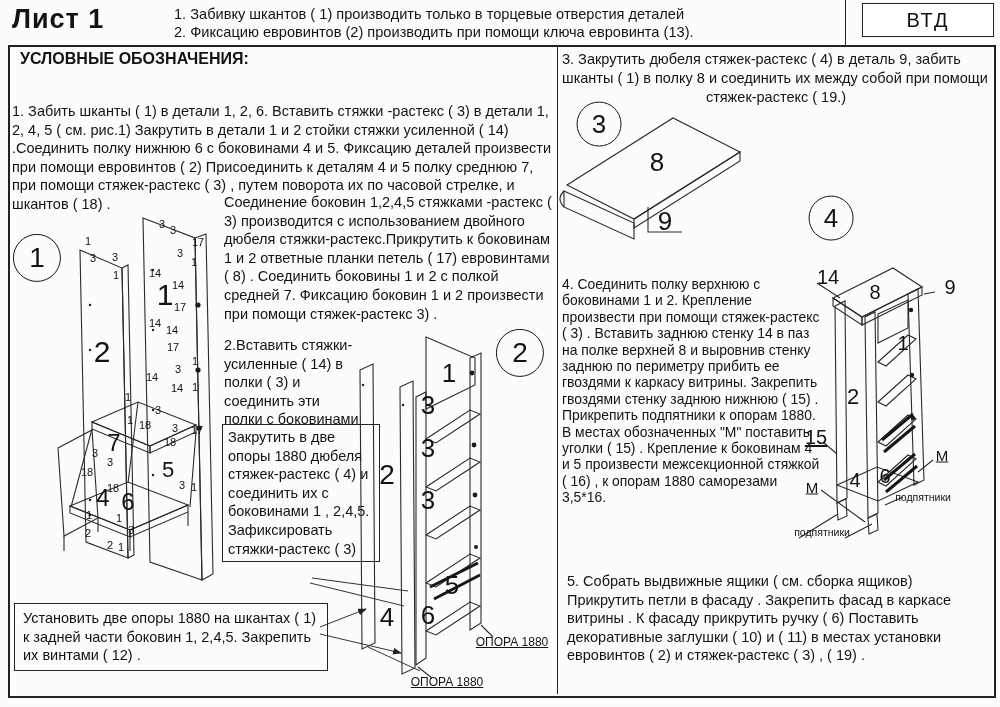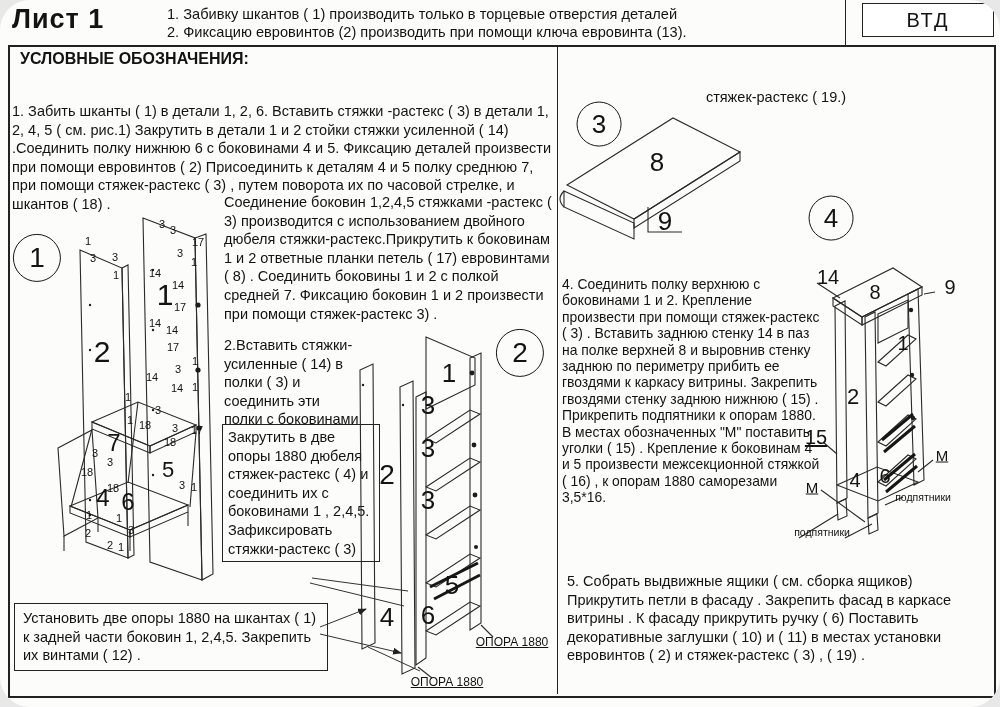--- a/index.html
+++ b/index.html
@@ -1,20 +1,20 @@
 <!DOCTYPE html>
 <html><head>
 <meta charset="utf-8">
 <style>
   html,body{margin:0;padding:0;background:#e8e8e8;}
   .page{position:relative;width:1000px;height:707px;background:#fcfcfa;color:#131313;
-        font-family:"Liberation Sans",sans-serif;overflow:hidden;border-radius:30px;}
+        font-family:"Liberation Sans",sans-serif;overflow:hidden;}
   .abs{position:absolute;}
   .sheet-title{left:12px;top:4px;font-size:27px;font-weight:bold;letter-spacing:1px;}
-  .hdr-notes{left:167px;top:5px;font-size:14.6px;line-height:18px;}
+  .hdr-notes{left:174px;top:5px;font-size:14.6px;line-height:18px;}
   .hdr-vline{left:845px;top:0;width:0;height:45px;border-left:1.5px solid #222;}
   .brand-box{left:862px;top:3px;width:130px;height:32px;border:1.6px solid #222;
              display:flex;align-items:center;justify-content:center;
              font-size:20px;font-weight:normal;letter-spacing:2px;background:#fff;}
   .content{left:8px;top:45px;width:984px;height:649px;border:2px solid #222;}
   .divider{left:557px;top:45px;width:0;height:649px;border-left:1.8px solid #222;}
   .txt{font-size:14.5px;line-height:18.6px;text-align:left;}
   .legend-title{left:20px;top:50px;font-size:16px;font-weight:bold;}
   .k1-line{left:16px;top:66px;}
   .k1{font-size:23px;font-weight:bold;vertical-align:-2px;}
@@ -54,20 +54,21 @@
   <div class="abs content"></div>
   <div class="abs divider"></div>
 
   <div class="abs legend-title">УСЛОВНЫЕ ОБОЗНАЧЕНИЯ:</div>
   <div class="abs txt step1">1. Забить шканты  ( 1)   в детали 1, 2, 6. Вставить стяжки -растекс  ( 3)  в детали 1, 2, 4, 5  ( см. рис.1)   Закрутить в детали 1 и 2 стойки стяжки усиленной ( 14)  .Соединить полку нижнюю 6 с боковинами 4 и 5. Фиксацию деталей произвести при помощи евровинтов  ( 2)   Присоединить к деталям 4 и 5 полку среднюю 7, при помощи стяжек-растекс  ( 3)   , путем поворота их по часовой стрелке, и шкантов ( 18)  .</div>
   <div class="abs txt side-a">Соединение боковин 1,2,4,5 стяжками -растекс  ( 3)   производится с использованием двойного дюбеля стяжки-растекс.Прикрутить к боковинам 1 и 2 ответные планки петель  ( 17)   евровинтами ( 8)  . Соединить боковины 1 и 2 с полкой средней 7. Фиксацию боковин 1 и 2 произвести при помощи стяжек-растекс 3)  .</div>
   <div class="abs txt side-b">2.Вставить стяжки-усиленные ( 14)   в полки  ( 3) и соединить эти полки с боковинами 1 и 2.</div>
   <div class="abs txt box-mid">Закрутить в две опоры 1880 дюбеля стяжек-растекс  ( 4) и соединить их с боковинами 1 , 2,4,5. Зафиксировать стяжки-растекс  ( 3)</div>
   <div class="abs txt box-bottom">Установить две опоры 1880 на шкантах  ( 1) к задней части боковин 1, 2,4,5. Закрепить их винтами  ( 12)  .</div>
 
+  <div class="abs txt step3">3. Закрутить дюбеля стяжек-растекс  ( 4)   в деталь 9, забить шканты  ( 1)   в полку 8 и соединить их между собой при помощи</div>
   <div class="abs txt step3-tail">стяжек-растекс  ( 19.)</div>
   <div class="abs txt step4">4. Соединить полку верхнюю с боковинами 1 и 2. Крепление произвести при помощи стяжек-растекс  ( 3)  . Вставить заднюю стенку 14 в паз на полке верхней 8 и выровнив стенку заднюю по периметру прибить ее гвоздями к каркасу витрины. Закрепить гвоздями стенку заднюю нижнюю  ( 15)  . Прикрепить подпятники к опорам 1880. В местах обозначенных "М" поставить уголки  ( 15)  . Крепление к боковинам 4 и 5 произвести межсекционной стяжкой  ( 16)  , к опорам 1880 саморезами 3,5*16.</div>
   <div class="abs txt step5">5. Собрать выдвижные ящики  ( см. сборка ящиков) Прикрутить петли в фасаду . Закрепить фасад в каркасе витрины . К фасаду прикрутить ручку ( 6)   Поставить декоративные заглушки  ( 10)   и  ( 11)   в местах установки евровинтов  ( 2)   и стяжек-растекс  ( 3)  ,  ( 19)  .</div>
 
   <div class="diag" style="left:10px;top:210px;width:225px;height:395px;">
     <svg width="225" height="395" viewBox="0 0 225 395">
       <g fill="none" stroke="#2a2a2a" stroke-width="1.1">
         <polygon points="70,40 112,58 118,348 76,332"></polygon>
         <polygon points="112,58 118,55 124,345 118,348"></polygon>
         <polygon points="133,8 185,28 192,370 140,352"></polygon>

